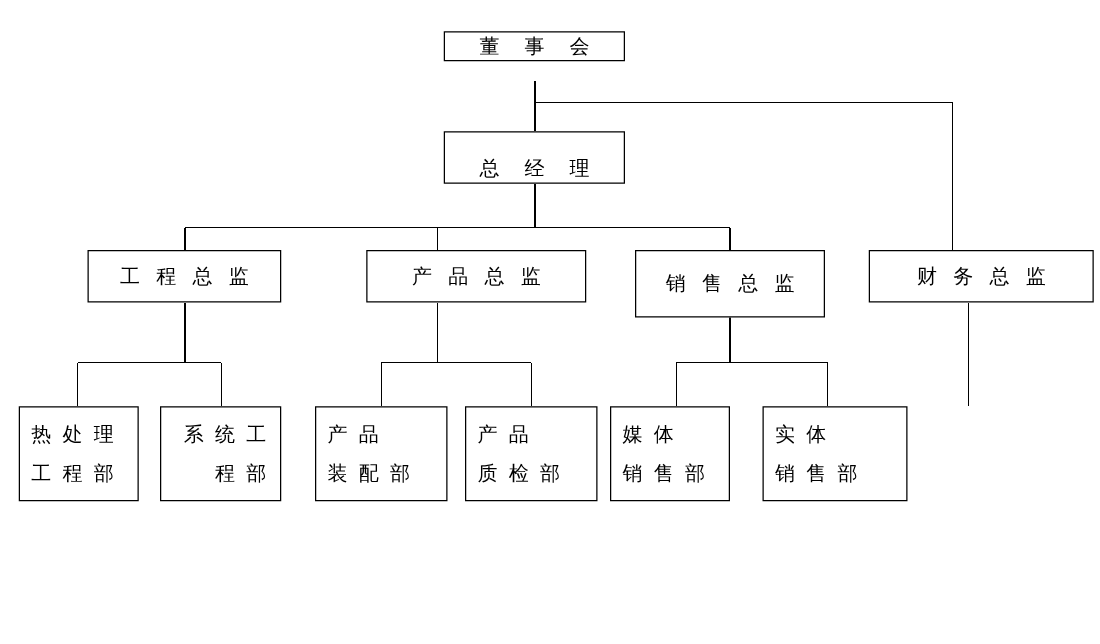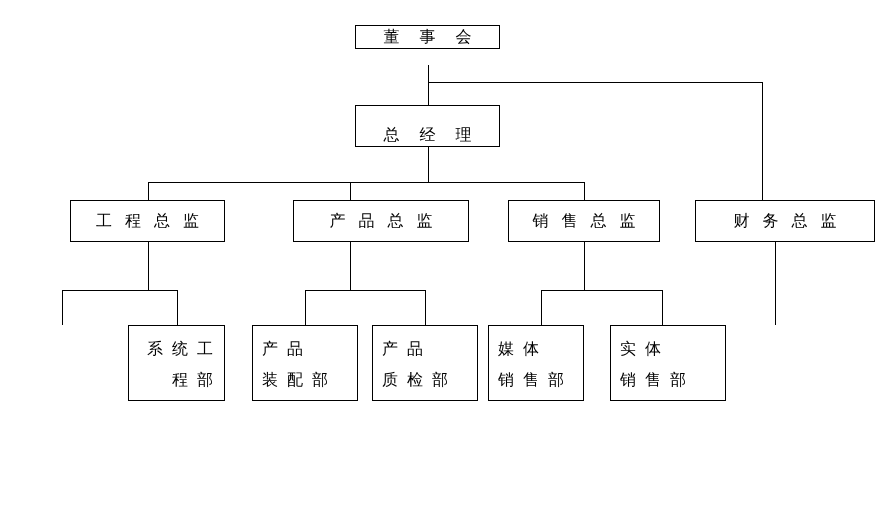--- a/index.html
+++ b/index.html
@@ -87,28 +87,32 @@
   </div>
 
   <div class="node" style="left:70px; top:200px; width:155px; height:42px;">
     <span class="sp-lg">工程总监</span>
   </div>
 
   <div class="node" style="left:272px; top:200px; width:176px; height:42px;margin-left:21px;">
     <span class="sp-lg">产品总监</span>
   </div>
 
-  <div class="node" style="left:508px; top:200px; width:152px; height:42px;">
+  <div class="node" style="left:508px; top:200px; width:152px; height:54px;">
     <span class="sp-lg">销售总监</span>
   </div>
 
   <div class="node" style="left:695px; top:200px; width:180px; height:42px;">
     <span class="sp-lg">财务总监</span>
   </div>
 
+  <div class="node dept" style="left:15px; top:325px; width:96px; height:76px;">
+    <span class="line">热处理</span>
+    <span class="line">工程部</span>
+  </div>
 
   <div class="node dept" style="left:128px; top:325px; width:97px; height:76px;align-items:flex-end;">
     <span class="line">系统工</span>
     <span class="line">程部</span>
   </div>
 
   <div class="node dept" style="left:252px; top:325px; width:106px; height:76px;">
     <span class="line">产品</span>
     <span class="line">装配部</span>
   </div>

